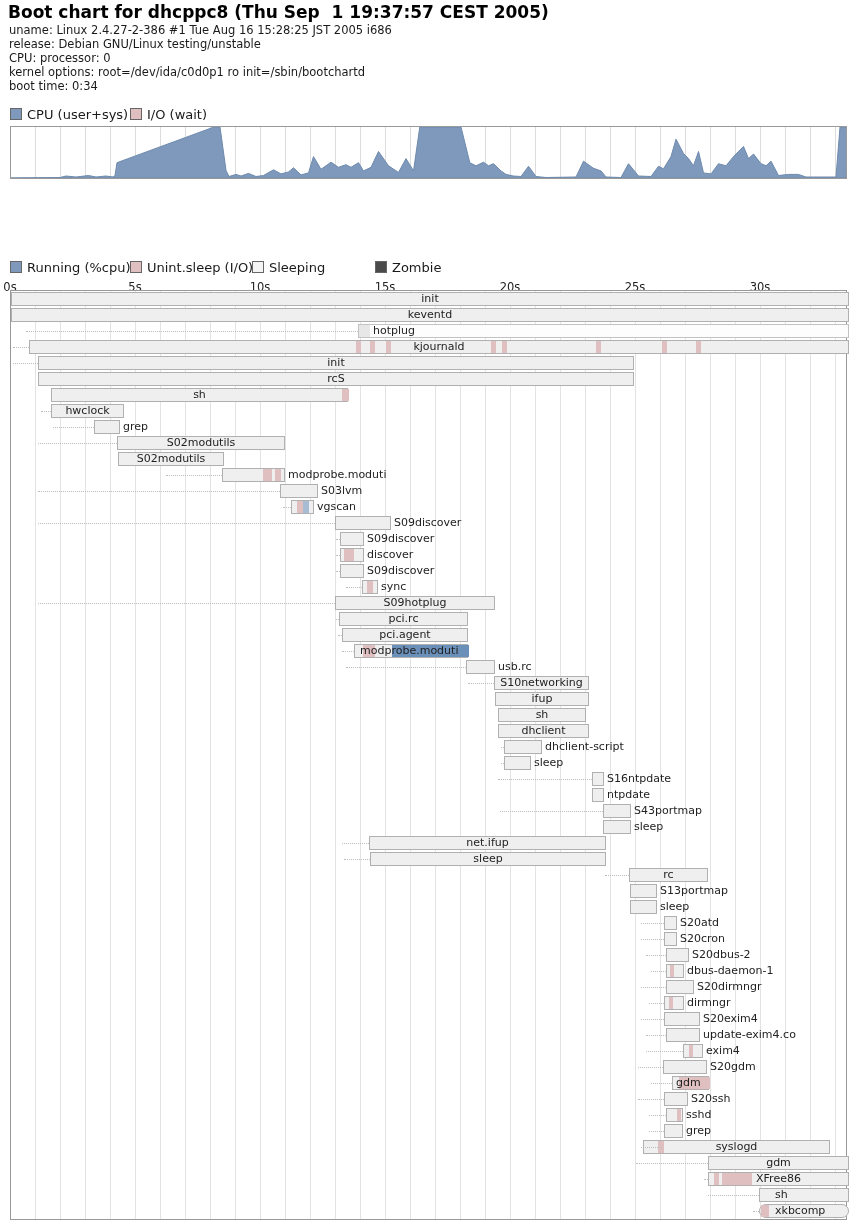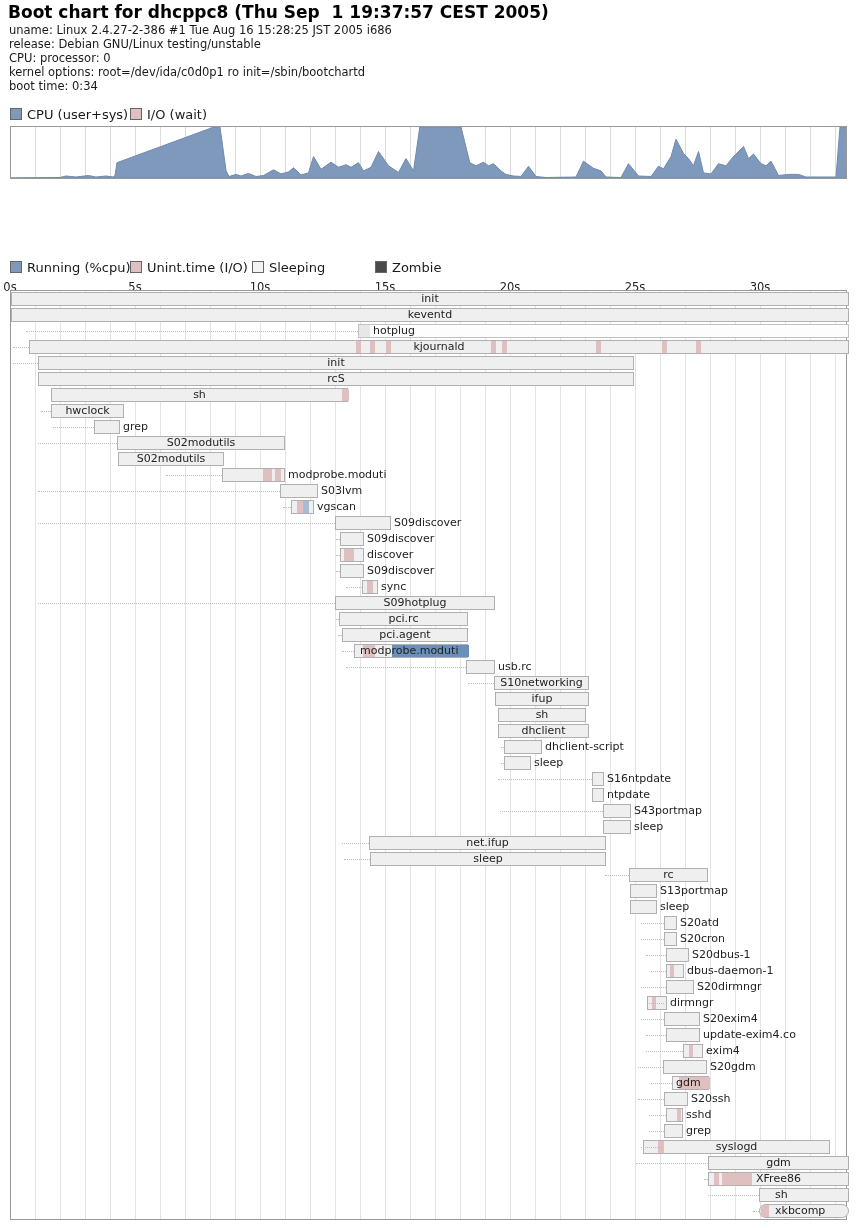--- a/index.html
+++ b/index.html
@@ -49,21 +49,21 @@
   <div id="cpu-chart">
       <svg width="835" height="51" viewBox="0 0 835 51" preserveAspectRatio="none">
         <polygon points="0,51 0.0,51.0 49.0,50.5 55.0,49.0 65.0,50.0 77.5,48.5 85.0,50.0 95.0,49.0 102.0,50.0 104.0,48.5 106.0,35.7 203.0,0.0 209.0,0.0 215.0,43.4 218.0,49.5 225.0,47.4 230.0,49.0 237.5,46.4 245.0,49.5 252.5,48.5 262.5,42.8 270.0,46.9 277.5,44.9 282.5,40.8 290.0,47.9 297.5,45.9 302.5,29.6 310.0,42.3 320.0,35.2 327.5,40.3 335.0,37.7 340.0,40.3 347.5,35.7 352.5,43.9 360.0,40.3 367.5,24.5 377.5,38.8 387.5,45.4 395.0,31.6 402.5,43.9 408.8,0.0 450.0,0.0 458.8,35.7 465.0,38.8 472.5,35.2 477.5,38.8 482.5,36.7 490.0,43.9 495.0,47.4 502.5,49.0 510.0,49.5 517.5,39.3 525.0,49.5 535.0,50.5 565.0,50.0 572.5,34.2 582.5,41.3 590.0,43.9 595.0,50.0 610.0,50.5 617.5,36.7 627.5,49.0 640.0,49.5 647.5,39.3 652.5,41.8 660.0,29.6 665.0,12.2 672.5,26.5 677.5,31.6 682.5,38.8 687.5,24.5 692.5,45.9 700.0,46.9 707.5,36.7 715.0,38.8 722.5,29.6 732.5,19.4 737.5,31.6 742.5,27.0 750.0,36.7 755.0,38.8 760.0,34.2 767.5,48.5 777.5,47.4 787.5,47.4 795.0,50.0 825.0,50.0 829.0,0.0 838.0,0.0 835,51" fill="#7e99bb" stroke="#6e8aad" stroke-width="1"></polygon>
       </svg>
     </div>
 
   <div class="legend-item" style="left:10px;top:261px">
     <span class="swatch" style="background: rgb(126, 153, 187);"></span><span>Running (%cpu)</span>
   </div>
   <div class="legend-item" style="left:130px;top:261px">
-    <span class="swatch" style="background: rgb(223, 191, 191);"></span><span>Unint.time (I/O)</span>
+    <span class="swatch" style="background: rgb(223, 191, 191);"></span><span>Unint.sleep (I/O)</span>
   </div>
   <div class="legend-item" style="left:252px;top:261px">
     <span class="swatch" style="background: rgb(244, 244, 244);"></span><span>Sleeping</span>
   </div>
   <div class="legend-item" style="left:375px;top:261px">
     <span class="swatch" style="background: rgb(74, 74, 74);"></span><span>Zombie</span>
   </div>
 
   <div id="time-axis">
       <span class="tick" style="left: 10px;">0s</span>
@@ -241,33 +241,33 @@
       <div class="dot" style="left: 630px; width: 23px; top: 632px;"></div>
       <div class="bar" style="left: 653px; width: 13px; top: 625px;">
         <span class="rlabel" style="left: calc(100% + 4px);">S20atd</span>
       </div>
       <div class="dot" style="left: 630px; width: 23px; top: 648px;"></div>
       <div class="bar" style="left: 653px; width: 13px; top: 641px;">
         <span class="rlabel" style="left: calc(100% + 4px);">S20cron</span>
       </div>
       <div class="dot" style="left: 635px; width: 20px; top: 664px;"></div>
       <div class="bar" style="left: 655px; width: 23px; top: 657px;">
-        <span class="rlabel" style="left: calc(100% + 4px);">S20dbus-1</span>
+        <span class="rlabel" style="left: calc(100% + 4px);">S20dbus-2</span>
       </div>
       <div class="dot" style="left: 640px; width: 15px; top: 680px;"></div>
       <div class="bar" style="left: 655px; width: 18px; top: 673px;">
         <div class="seg io" style="left: 3px; width: 4px;"></div>
         <span class="rlabel" style="left: calc(100% + 4px);">dbus-daemon-1</span>
       </div>
       <div class="dot" style="left: 630px; width: 25px; top: 696px;"></div>
       <div class="bar" style="left: 655px; width: 28px; top: 689px;">
         <span class="rlabel" style="left: calc(100% + 4px);">S20dirmngr</span>
       </div>
       <div class="dot" style="left: 638px; width: 15px; top: 712px;"></div>
-      <div class="bar" style="left: 636px; width: 20px; top: 705px;">
+      <div class="bar" style="left: 653px; width: 20px; top: 705px;">
         <div class="seg io" style="left: 4px; width: 4px;"></div>
         <span class="rlabel" style="left: calc(100% + 4px);">dirmngr</span>
       </div>
       <div class="dot" style="left: 630px; width: 23px; top: 728px;"></div>
       <div class="bar" style="left: 653px; width: 36px; top: 721px;">
         <span class="rlabel" style="left: calc(100% + 4px);">S20exim4</span>
       </div>
       <div class="dot" style="left: 635px; width: 20px; top: 744px;"></div>
       <div class="bar" style="left: 655px; width: 34px; top: 737px;">
         <span class="rlabel" style="left: calc(100% + 4px);">update-exim4.co</span>

